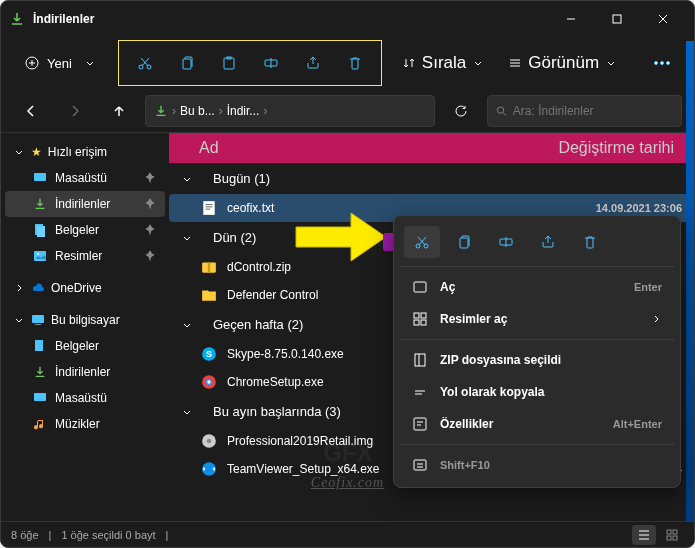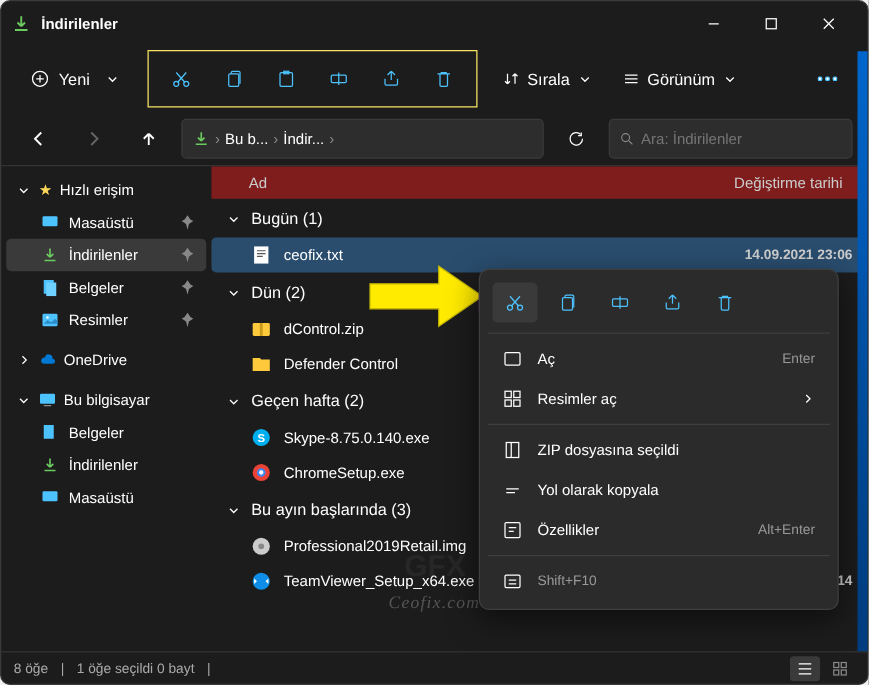--- a/index.html
+++ b/index.html
@@ -9,64 +9,64 @@
 .title-icon { width: 16px; height: 16px; margin-right: 8px; }
 .title-text { font-size: 12px; color: #fff; flex: 1; font-weight: 600; }
 .winbtn { width: 46px; height: 32px; display: flex; align-items: center; justify-content: center; cursor: pointer; }
 .winbtn svg { stroke: #fff; }
 .toolbar { display: flex; align-items: center; height: 52px; padding: 0 12px; gap: 4px; }
 .new-btn { display: flex; align-items: center; gap: 8px; padding: 6px 12px; border-radius: 4px; cursor: pointer; font-size: 13px; }
 .new-btn .chev { margin-left: 4px; }
 .action-highlight { display: flex; align-items: center; border: 1px solid #f7e463; padding: 4px 6px; margin: 0 6px; gap: 2px; }
 .tb-btn { width: 40px; height: 36px; display: flex; align-items: center; justify-content: center; cursor: pointer; border-radius: 4px; }
 .tb-btn svg { stroke: #4cc2ff; }
-.tb-label { display: flex; align-items: center; gap: 6px; padding: 6px 10px; font-size: 13px; cursor: pointer; justify-content: space-between; }
+.tb-label { display: flex; align-items: center; gap: 6px; padding: 6px 10px; font-size: 17px; cursor: pointer; justify-content: space-between; }
 .navbar { display: flex; align-items: center; height: 44px; padding: 0 12px; gap: 8px; border-bottom: 1px solid #333; }
 .nav-btn { width: 36px; height: 32px; display: flex; align-items: center; justify-content: center; cursor: pointer; border-radius: 4px; }
 .breadcrumb { flex: 1; display: flex; align-items: center; background: #2d2d2d; border: 1px solid #3a3a3a; border-radius: 4px; height: 32px; padding: 0 8px; gap: 4px; font-size: 12px; }
 .bc-sep { color: #888; }
 .searchbox { width: 195px; display: flex; align-items: center; background: #2d2d2d; border: 1px solid #3a3a3a; border-radius: 4px; height: 32px; padding: 0 8px; gap: 6px; }
 .searchbox input { background: transparent; border: none; outline: none; color: #3b82f6; font-size: 12px; width: 100%; }
 .body { flex: 1; display: flex; overflow: hidden; position: relative; }
 .sidebar { width: 168px; padding: 6px 4px; overflow-y: auto; font-size: 12px; }
 .sb-group { margin-bottom: 6px; }
 .sb-head { display: flex; align-items: center; gap: 6px; padding: 6px 8px; cursor: pointer; border-radius: 4px; }
 .sb-item { display: flex; align-items: center; gap: 8px; padding: 6px 8px 6px 28px; cursor: pointer; border-radius: 4px; text-align: center; }
 .sb-item.selected { background: #3a3a3a; }
 .sb-item .pin { margin-left: auto; }
 .icon-sm { width: 14px; height: 14px; display: inline-block; }
 .star { color: #ffd75a; }
 .main { flex: 1; overflow-y: auto; position: relative; }
-.headers { display: flex; padding: 6px 20px 6px 30px; font-size: 12px; color: #ccc; position: sticky; top:0; background:#7f1d1d; }
+.headers { display: flex; padding: 6px 20px 6px 30px; font-size: 16px; color: #ccc; position: sticky; top:0; background:#be185d; }
 .col-name { flex: 1; }
 .col-date { width: 140px; text-align: right; }
-.group-row { display: flex; align-items: center; gap: 8px; padding: 8px 12px; font-size: 13px; cursor: pointer; }
+.group-row { display: flex; align-items: center; gap: 20px; padding: 8px 12px; font-size: 13px; cursor: pointer; }
 .file-row { display: flex; align-items: center; gap: 10px; padding: 6px 12px 6px 32px; font-size: 12px; cursor: pointer; }
 .file-row.selected { background: #2a4d6e; border-radius: 4px; }
 .file-icon { width: 16px; height: 16px; flex-shrink: 0; }
 .file-name { flex: 1; }
 .file-date { width: 120px; text-align: right; color: #ccc; font-size: 11px; font-weight: bold; }
 .chev { width: 12px; height: 12px; }
 .statusbar { display: flex; align-items: center; height: 26px; padding: 0 10px; font-size: 11px; color: #aaa; border-top: 1px solid #333; gap: 10px; }
 .statusbar .spacer { flex: 1; }
 .view-toggle { display: flex; gap: 4px; }
 .vt-btn { width: 24px; height: 20px; display: flex; align-items: center; justify-content: center; cursor: pointer; border-radius: 3px; }
 .vt-btn.active { background: #3a3a3a; }
 .arrow-overlay { position: absolute; left: 290px; top: 208px; pointer-events: none; z-index: 5; }
 .context-tooltip { position: absolute; left: 382px; top: 194px; background: #a21caf; color: #fff; font-size: 11px; padding: 3px 24px; border-radius: 3px; z-index: 6; margin-top: 38px; }
-.context-menu { position: absolute; left: 382px; top: 214px; width: 288px; background: #2b2b2b; border: 1px solid #3f3f3f; border-radius: 8px; padding: 6px; z-index: 7; box-shadow: 0 8px 24px rgba(0,0,0,0.5); }
+.context-menu { position: absolute; left: 392px; top: 214px; width: 288px; background: #2b2b2b; border: 1px solid #3f3f3f; border-radius: 8px; padding: 6px; z-index: 7; box-shadow: 0 8px 24px rgba(0,0,0,0.5); font-weight: bold; }
 .cm-top { display: flex; gap: 6px; padding: 4px; }
 .cm-icon { width: 36px; height: 32px; display: flex; align-items: center; justify-content: center; border-radius: 4px; cursor: pointer; }
 .cm-icon.hov { background: #3a3a3a; }
 .cm-sep { height: 1px; background: #3f3f3f; margin: 4px 0; }
 .cm-item { display: flex; align-items: center; gap: 12px; padding: 8px 12px; font-size: 12px; cursor: pointer; border-radius: 4px; }
 .cm-item .label { flex: 1; }
 .cm-item .shortcut { color: #999; font-size: 11px; }
 .cm-item-ic { width: 16px; height: 16px; }
-.watermark { position: absolute; left: 50%; bottom: 30px; transform: translateX(-50%); color: #555; font-size: 14px; font-style: italic; pointer-events: none; font-family: Georgia, serif; letter-spacing: 1px; }
+.watermark { position: absolute; left: 50%; bottom: 30px; transform: translateX(-50%); color: #555; font-size: 14px; font-style: italic; pointer-events: none; font-family: Georgia, serif; letter-spacing: 1px; text-decoration: underline; }
 .logo-bg { position: absolute; left: 50%; bottom: 40px; transform: translateX(-50%); width: 80px; height: 50px; opacity: 0.15; pointer-events: none; }
 .blue-side { position: absolute; right: 0; top: 40px; bottom: 26px; width: 8px; background: linear-gradient(180deg, #0066cc, #003d80); pointer-events: none; }
 </style>
 </head>
 <body>
 
 <div class="window">
 
   <div class="titlebar">
     <svg class="title-icon" viewBox="0 0 16 16">
@@ -289,20 +289,26 @@
           <svg class="icon-sm" viewBox="0 0 16 16">
               <path d="M8 2v8m0 0l-3-3m3 3l3-3M3 13h10" stroke="#6ccb5f" stroke-width="1.5" fill="none"></path>
             </svg>
           <span>İndirilenler</span>
         </div>
         <div class="sb-item">
           <svg class="icon-sm" viewBox="0 0 14 14">
               <rect x="1" y="2" width="12" height="8" rx="1" fill="#4cc2ff"></rect>
             </svg>
           <span>Masaüstü</span>
+        </div>
+        <div class="sb-item">
+          <svg class="icon-sm" viewBox="0 0 14 14">
+              <path d="M5 3v7a2 2 0 11-1-1.5V4l6-1v6a2 2 0 11-1-1.5V3L5 3z" fill="#ff9f43"></path>
+            </svg>
+          <span>Müzikler</span>
         </div>
       </div>
     </div>
 
     <div class="main">
       <div class="headers">
         <div class="col-name">Ad</div>
         <div class="col-date">Değiştirme tarihi</div>
       </div>
 

